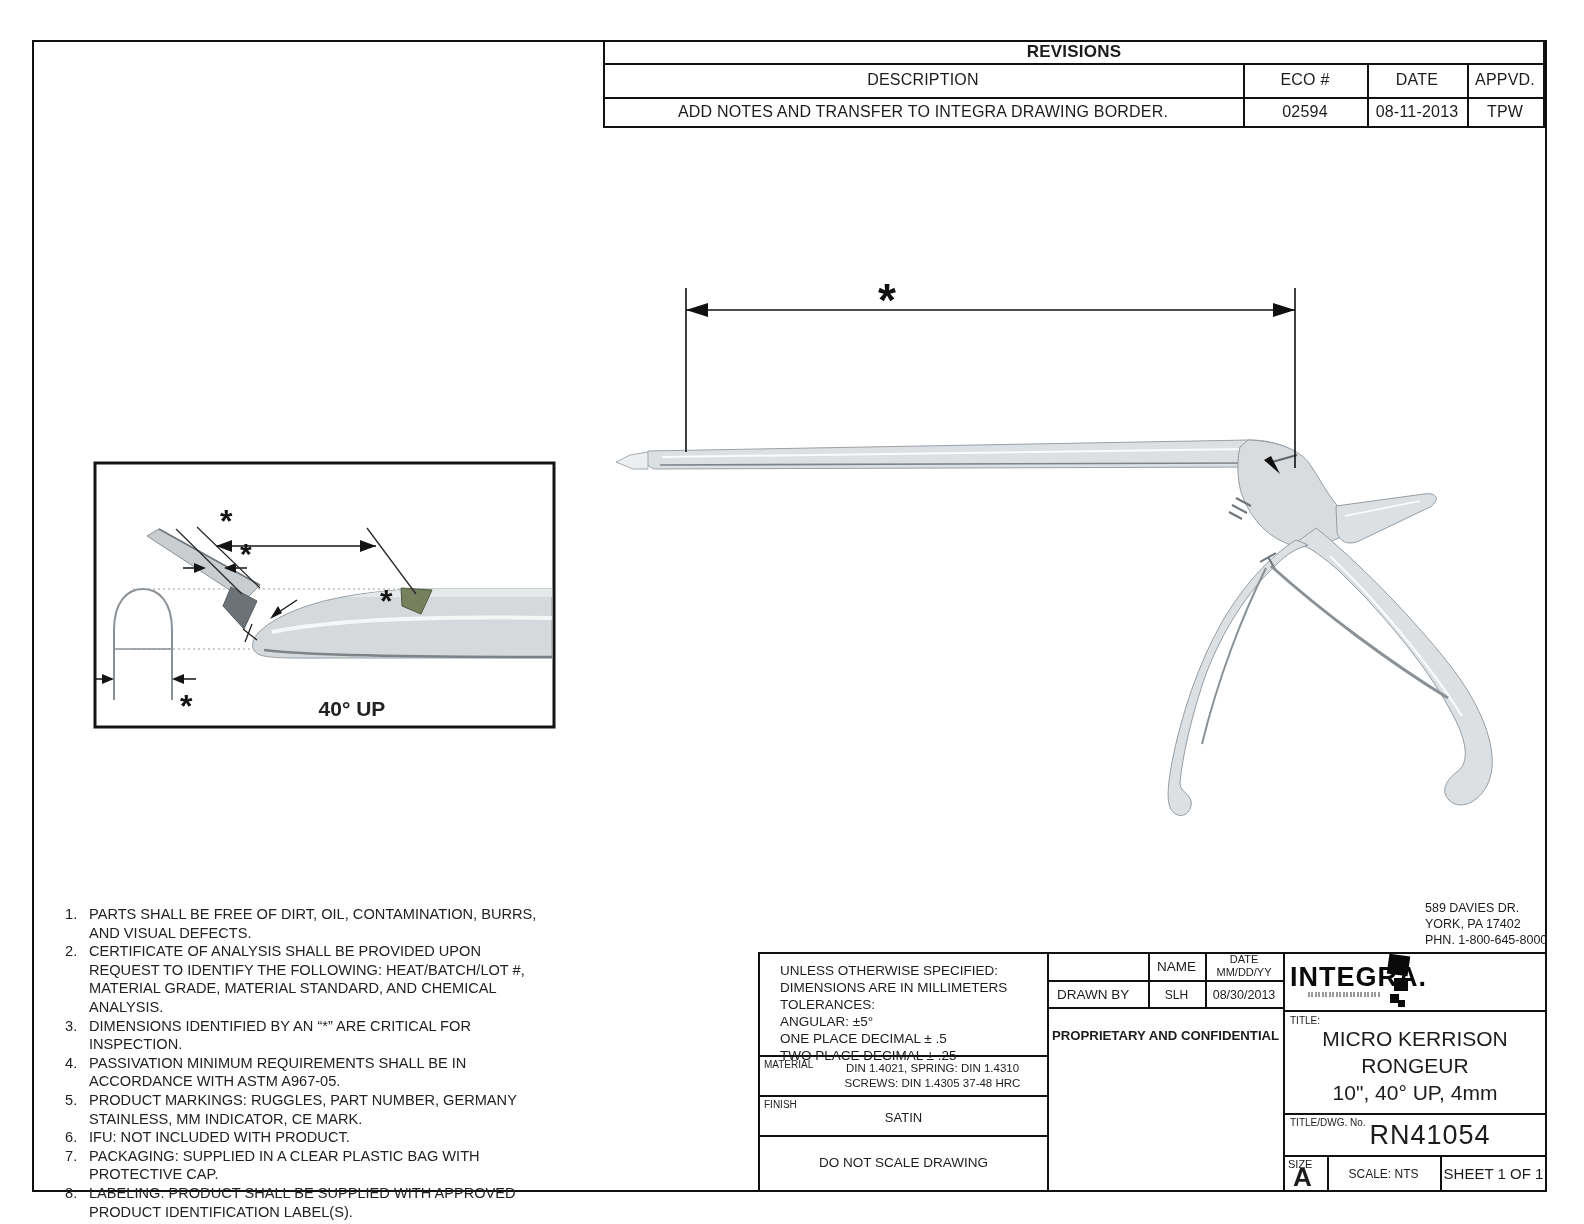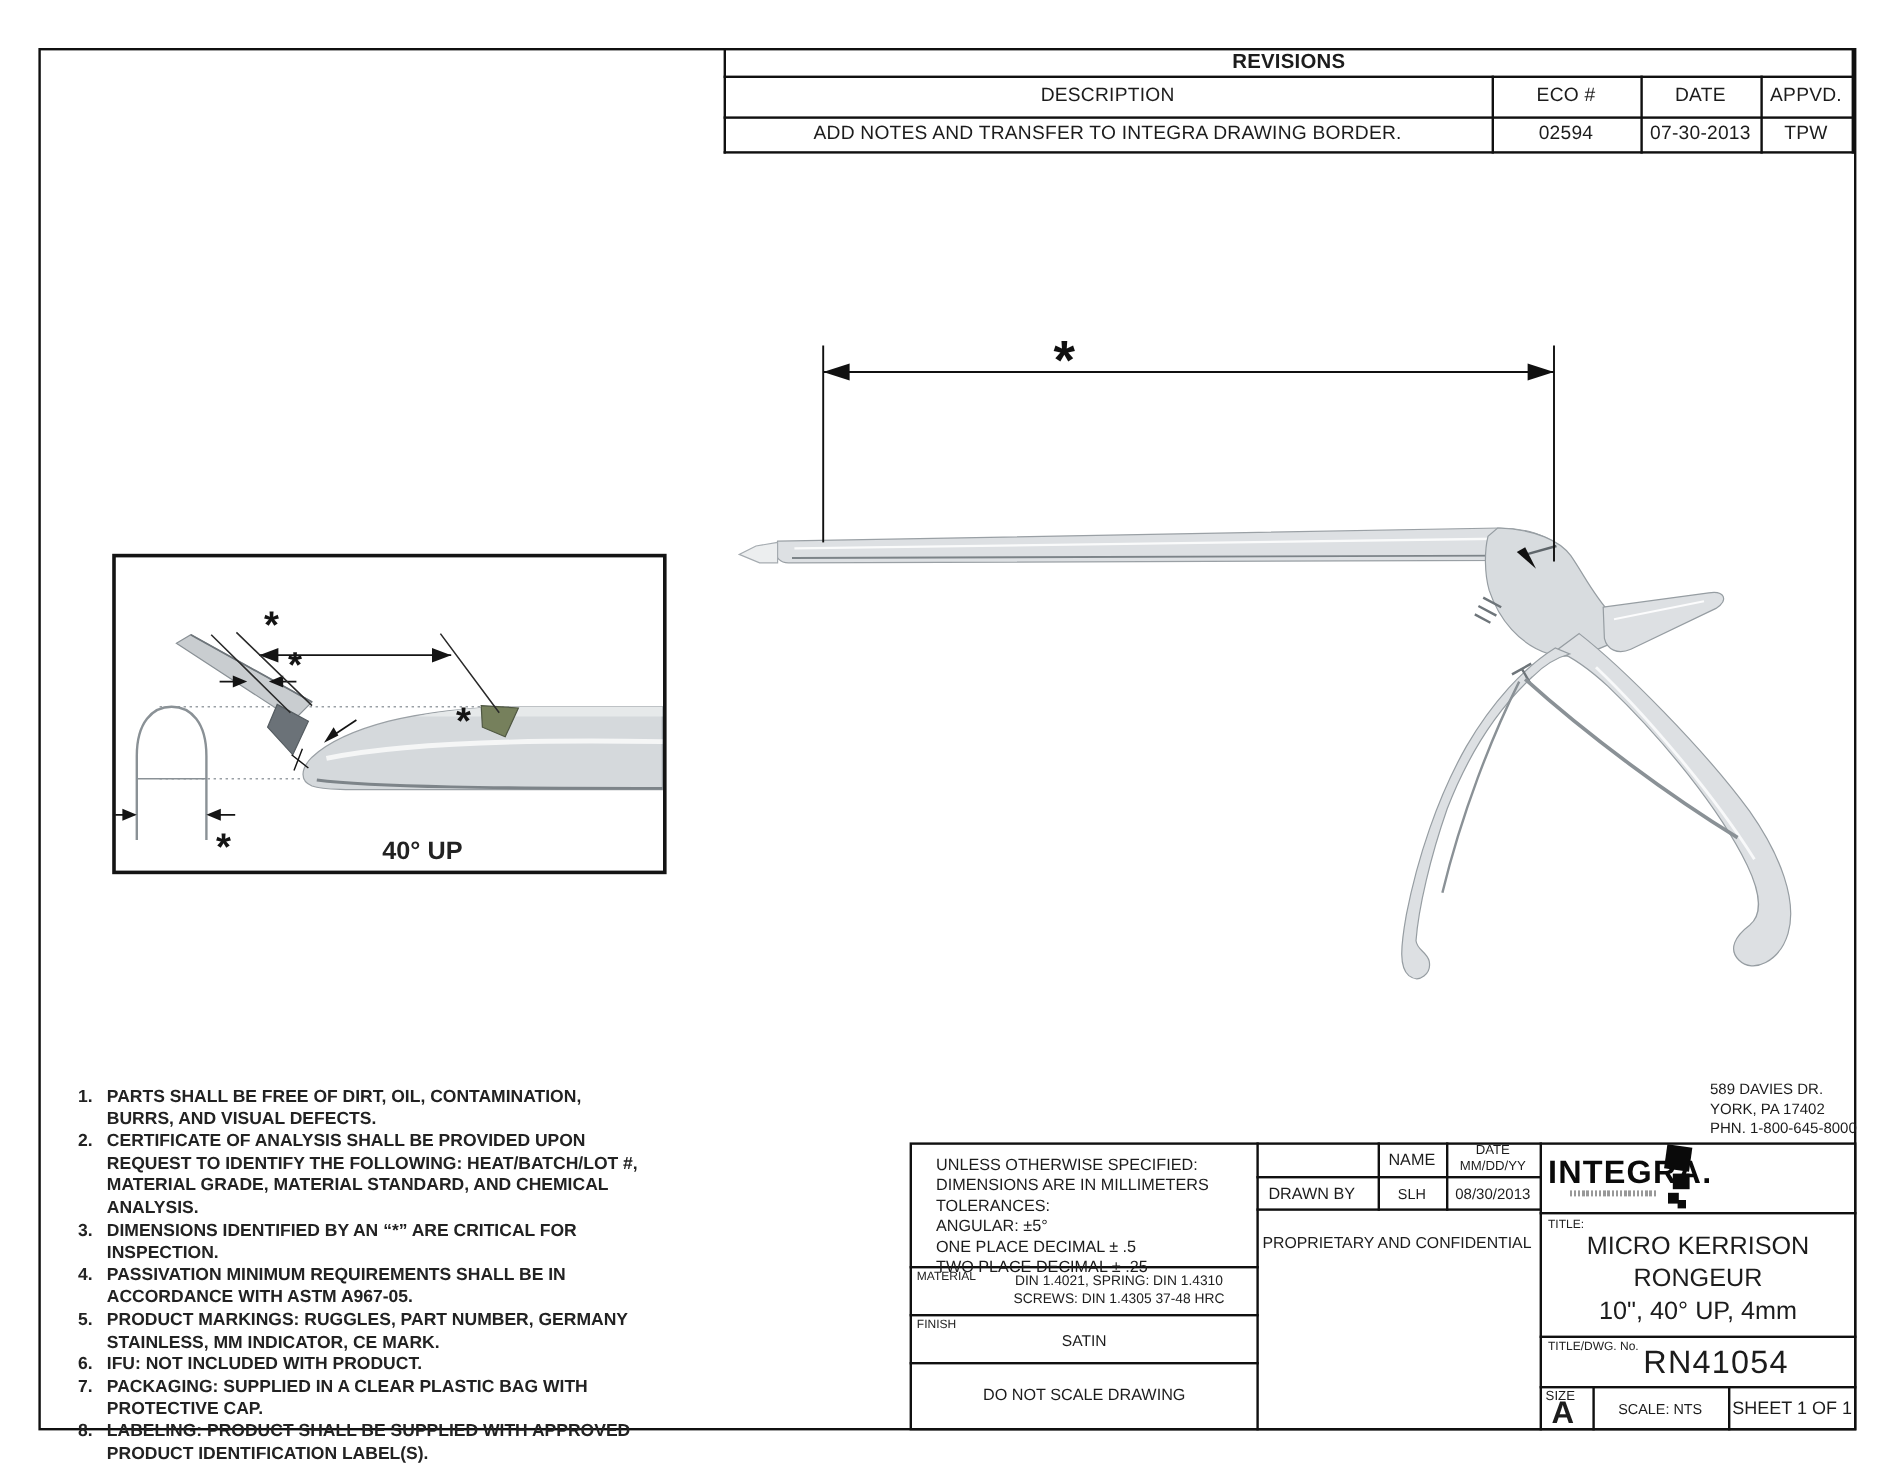--- a/index.html
+++ b/index.html
@@ -10,21 +10,21 @@
   
   .sheet-border{position:absolute;left:32px;top:40px;width:1515px;height:1152px;
                 border:2px solid #101010;box-sizing:border-box;}
   
   .rev-cell{position:absolute;display:flex;align-items:center;justify-content:center;
             font-size:16px;letter-spacing:.2px;}
   
   .notes{position:absolute;left:62px;top:905px;width:478px;font-size:14.6px;line-height:18.6px;color:#222;}
   .notes .heading{margin-bottom:1px;}
   .notes ol{list-style:none;margin:0;padding:0;counter-reset:n;}
-  .notes li{counter-increment:n;position:relative;padding-left:27px;font-weight:bold;}
+  .notes li{counter-increment:n;position:relative;padding-left:27px;}
   .notes li::before{content:counter(n) ".";position:absolute;left:3px;}
   
   .tb-label{font-size:10px;color:#222;}
   .center{display:flex;align-items:center;justify-content:center;text-align:center;}
   .integra-sq{position:absolute;background:#0a0a0a;}
   .integra-tagline{position:absolute;height:5px;opacity:.55;
      background:repeating-linear-gradient(90deg,#444 0 2px,#fff 2px 3.5px);}
   svg text{font-family:"Liberation Sans",sans-serif;}
 </style>
 </head>
@@ -45,21 +45,21 @@
     <div class="line" style="left:1367px;top:63px;width:2px;height:65px;"></div>
     <div class="line" style="left:1467px;top:63px;width:2px;height:65px;"></div>
 
     <div class="rev-cell" style="left:603px;top:40px;width:942px;height:23px;font-weight:bold;font-size:17px;">REVISIONS</div>
     <div class="rev-cell" style="left:603px;top:63px;width:640px;height:34px;">DESCRIPTION</div>
     <div class="rev-cell" style="left:1243px;top:63px;width:124px;height:34px;">ECO #</div>
     <div class="rev-cell" style="left:1367px;top:63px;width:100px;height:34px;">DATE</div>
     <div class="rev-cell" style="left:1467px;top:63px;width:76px;height:34px;">APPVD.</div>
     <div class="rev-cell" style="left:603px;top:97px;width:640px;height:29px;">ADD NOTES AND TRANSFER TO INTEGRA DRAWING BORDER.</div>
     <div class="rev-cell" style="left:1243px;top:97px;width:124px;height:29px;">02594</div>
-    <div class="rev-cell" style="left:1367px;top:97px;width:100px;height:29px;">07-30-2013</div>
+    <div class="rev-cell" style="left:1367px;top:97px;width:100px;height:29px;">08-11-2013</div>
     <div class="rev-cell" style="left:1467px;top:97px;width:76px;height:29px;">TPW</div>
   </div>
 
   <svg class="abs" style="left:600px;top:252px;" width="960" height="600" viewBox="600 252 960 600">
 
     <path d="M648,451 L1250,440 C1272,440 1290,447 1299,455 L1299,462 L1256,467 L657,469 C650,469 646,464 646,459 Z" fill="#dde0e3" stroke="#9aa0a5" stroke-width="1"></path>
     <path d="M648,452 L630,455 L616,462 L633,469 L648,469 Z" fill="#eceeef" stroke="#a5abb0" stroke-width="1"></path>
     <path d="M660,465 L1252,463" stroke="#7d8489" stroke-width="1.6" fill="none"></path>
     <path d="M662,457 L1248,449" stroke="#ffffff" stroke-width="2" opacity=".85" fill="none"></path>
 
@@ -188,21 +188,21 @@
     <div class="abs center" style="left:1148px;top:952px;width:57px;height:28px;font-size:13.5px;">NAME</div>
     <div class="abs" style="left:1205px;top:953px;width:78px;height:27px;font-size:11px;line-height:13px;text-align:center;">
       <div>DATE</div>
       <div>MM/DD/YY</div>
     </div>
     <div class="abs" style="left:1057px;top:987px;font-size:13.5px;">DRAWN BY</div>
     <div class="abs center" style="left:1148px;top:982px;width:57px;height:25px;font-size:12px;">SLH</div>
     <div class="abs center" style="left:1205px;top:982px;width:78px;height:25px;font-size:12.5px;">08/30/2013</div>
 
     <div class="abs" style="left:1052px;top:1028px;width:228px;font-size:13.2px;line-height:15.6px;">
-      <div style="font-weight:normal;">PROPRIETARY AND CONFIDENTIAL</div>
+      <div style="font-weight:bold;">PROPRIETARY AND CONFIDENTIAL</div>
     </div>
 
     <div class="abs" style="left:1290px;top:962px;font-size:27px;font-weight:600;letter-spacing:1px;color:#0a0a0a;">INTEGRA.</div>
     <div class="integra-tagline" style="left:1308px;top:992px;width:72px;"></div>
     <div class="integra-sq" style="left:1388px;top:955px;width:21px;height:20px;transform:rotate(8deg);"></div>
     <div class="integra-sq" style="left:1394px;top:978px;width:14px;height:13px;"></div>
     <div class="integra-sq" style="left:1390px;top:994px;width:9px;height:9px;"></div>
     <div class="integra-sq" style="left:1398px;top:1000px;width:7px;height:7px;"></div>
     <div class="abs" style="left:1425px;top:900px;font-size:12.5px;line-height:16px;">
       <div>589 DAVIES DR.</div>

